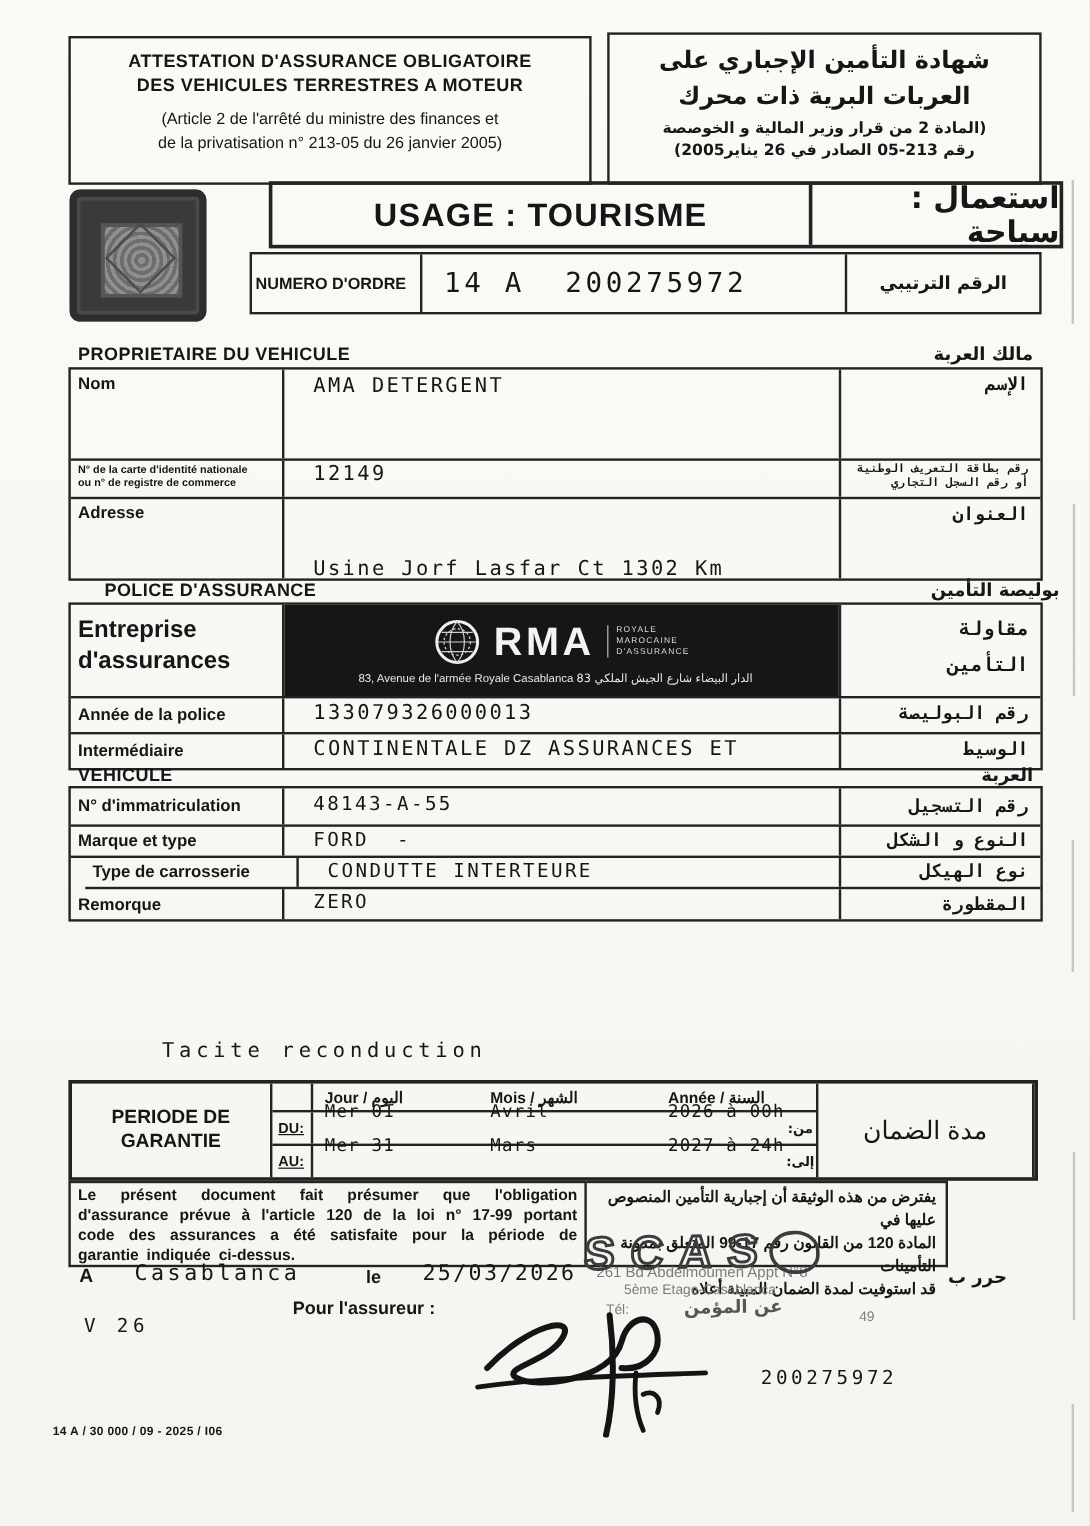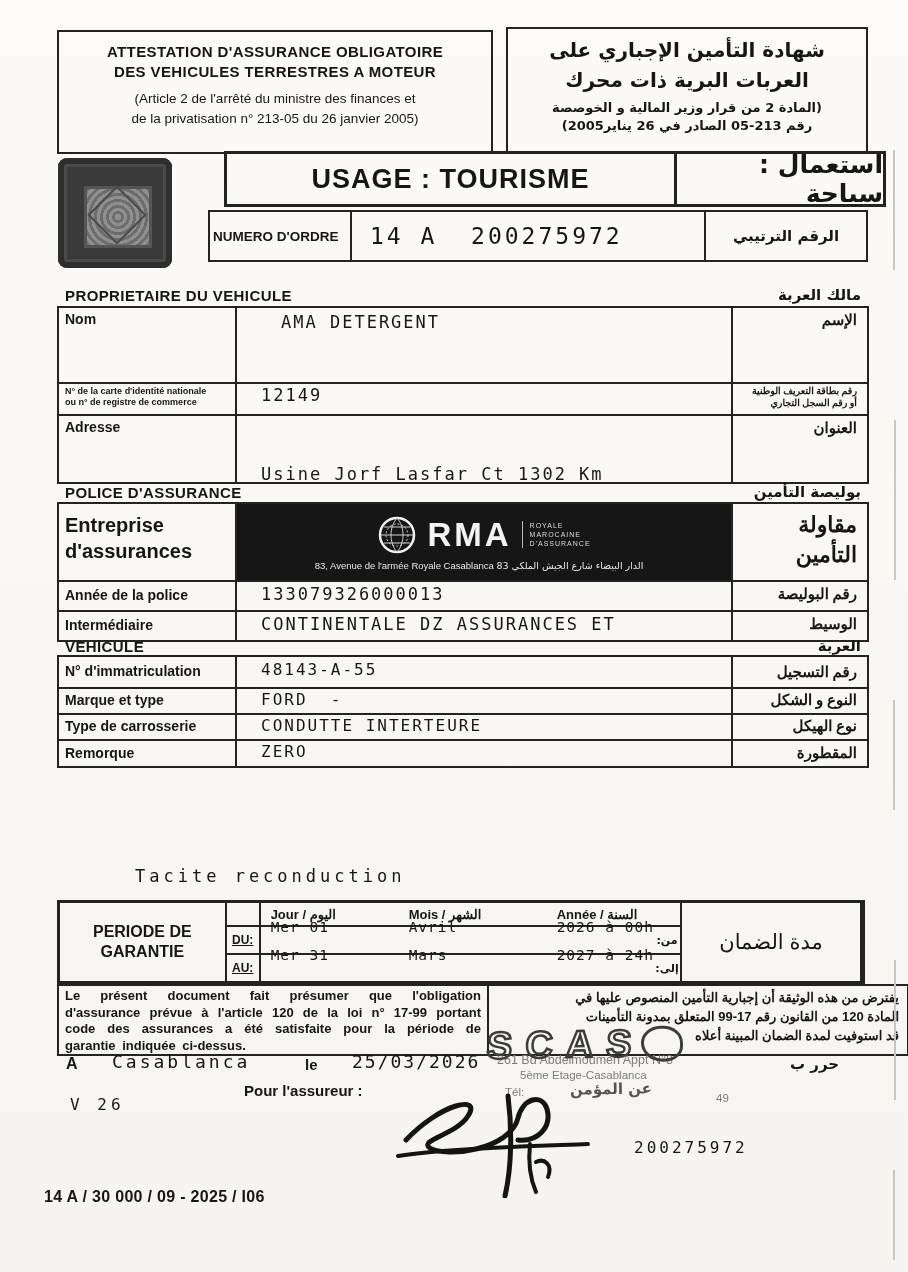--- a/index.html
+++ b/index.html
@@ -33,21 +33,21 @@
   
   .sect{width:808px;left:57px;display:flex;justify-content:space-between;align-items:flex-end;}
   .sect .fr{font-size:15px;font-weight:bold;letter-spacing:.4px;padding-left:8px;}
   .sect .arx{font-size:15px;font-weight:bold;padding-right:4px;}
   
   .tbl{left:57px;width:808px;border:2px solid #232323;}
   .trow{display:flex;border-bottom:2px solid #232323;}
   .trow:last-child{border-bottom:none;}
   .tlabel{width:178px;border-right:2px solid #232323;padding:3px 6px;font-weight:bold;font-size:14px;box-sizing:border-box;}
   .tval{flex:1;font-family:"DejaVu Sans Mono",monospace;font-size:17px;letter-spacing:2px;padding:3px 0 0 24px;white-space:pre;line-height:22px;}
-  .tar{width:136px;border-left:2px solid #232323;text-align:right;direction:rtl;font-weight:bold;font-size:15px;padding:3px 10px;box-sizing:border-box;font-family:Liberation Serif, serif;}
+  .tar{width:168px;border-left:2px solid #232323;text-align:right;direction:rtl;font-weight:bold;font-size:15px;padding:3px 10px;box-sizing:border-box;font-family:Liberation Mono, monospace;}
   .small2{font-size:9px;line-height:11px;font-weight:bold;display:block;}
   .smallar{font-size:9.5px;line-height:12px;font-weight:bold;display:block;}
   
   .rma{flex:1;background:#161616;color:#fff;display:flex;flex-direction:column;justify-content:center;}
   .rma-top{display:flex;align-items:center;justify-content:center;gap:10px;padding-top:4px;}
   .rma-name{font-size:33px;font-weight:bold;letter-spacing:3px;color:#f3f3f3;}
   .rma-tags{border-left:1px solid #bbb;padding-left:7px;}
   .rma-tags span{display:block;font-size:7px;letter-spacing:1px;color:#ddd;line-height:9px;}
   .rma-addr{text-align:center;font-size:9.5px;color:#e8e8e8;padding:5px 0 3px 0;}
   
@@ -61,21 +61,21 @@
   .per .cjour{width:128px;}
   .per .cmois{width:138px;}
   .per .cannee{flex:1;}
   .per .hcell{font-size:13px;font-weight:bold;padding-left:10px;display:flex;align-items:center;}
   .per .vcell{font-family:"DejaVu Sans Mono",monospace;font-size:14.5px;letter-spacing:1px;padding-left:10px;display:flex;align-items:flex-start;white-space:pre;}
   .per .vshift{position:relative;top:-8px;}
   .per .arpre{width:26px;display:flex;align-items:center;justify-content:center;font-size:11px;font-weight:bold;direction:rtl;}
   .per .right{width:186px;border-right:2px solid #232323;display:flex;align-items:center;justify-content:center;font-size:21px;font-weight:normal;direction:rtl;border-left:2px solid #232323;}
   
   .legal-fr{left:57px;top:984px;width:432px;height:72px;border:2px solid #232323;box-sizing:border-box;padding:2px 6px;font-size:13px;font-weight:bold;line-height:16.5px;text-align:justify;word-spacing:3px;}
-  .legal-ar{left:489px;top:984px;width:420px;height:72px;border:2px solid #232323;border-left:none;box-sizing:border-box;padding:2px 8px;font-size:13px;font-weight:bold;line-height:19px;direction:rtl;text-align:right;}
+  .legal-ar{left:489px;top:984px;width:301px;height:72px;border:2px solid #232323;border-left:none;box-sizing:border-box;padding:2px 8px;font-size:13px;font-weight:bold;line-height:19px;direction:rtl;text-align:right;}
   
   .scas{left:487px;top:1023px;display:flex;align-items:center;transform:rotate(-1deg);z-index:5;}
   .scas .letters{font-size:38px;font-weight:bold;letter-spacing:13px;color:transparent;-webkit-text-stroke:2.5px #3c3c3c;font-family:"Liberation Sans",sans-serif;transform:skewX(-4deg);}
   .scas .ring{width:36px;height:30px;border:3px solid #3c3c3c;border-radius:50% 50% 45% 55%;margin-left:-4px;}
   .faint{color:#7c7c7c;}
   .scanmark{background:#c7c6c0;width:2px;}
 </style>
 </head>
 <body>
 
@@ -109,21 +109,21 @@
     <div class="lab">NUMERO D'ORDRE</div>
     <div class="val mono">14 A  200275972</div>
     <div class="arc ar">الرقم الترتيبي</div>
   </div>
 
   <div class="abs sect" style="top:286px;">
     <span class="fr">PROPRIETAIRE DU VEHICULE</span>
     <span class="arx ar">مالك العربة</span>
   </div>
   <div class="abs tbl" style="top:306px;">
-    <div class="trow" style="height:74px;gap:20px;">
+    <div class="trow" style="height:74px;">
       <div class="tlabel">Nom</div>
       <div class="tval">AMA DETERGENT</div>
       <div class="tar">الإسم</div>
     </div>
     <div class="trow" style="height:30px;">
       <div class="tlabel" style="padding-top:2px;">
         <span class="small2">N° de la carte d'identité nationale</span>
         <span class="small2">ou n° de registre de commerce</span>
       </div>
       <div class="tval" style="padding-top:0;">12149</div>
@@ -135,21 +135,21 @@
     <div class="trow" style="height:66px;">
       <div class="tlabel">Adresse</div>
       <div class="tval">
         <span style="display:block;">Usine Jorf Lasfar Ct 1302 Km</span>
         <span style="display:block;">1 Jorf Lasfer EL JADIDA</span>
       </div>
       <div class="tar">العنوان</div>
     </div>
   </div>
 
-  <div class="abs sect" style="top:483px;">
+  <div class="abs sect" style="top:483px;margin-left:22px;">
     <span class="fr">POLICE D'ASSURANCE</span>
     <span class="arx ar">بوليصة التأمين</span>
   </div>
   <div class="abs tbl" style="top:502px;">
     <div class="trow" style="height:76px;">
       <div class="tlabel" style="font-size:20px;line-height:26px;padding-top:8px;">
         <span style="display:block;">Entreprise</span>
         <span style="display:block;">d'assurances</span>
       </div>
       <div class="rma">
@@ -164,21 +164,21 @@
             <span>ROYALE</span>
             <span>MAROCAINE</span>
             <span>D'ASSURANCE</span>
           </span>
         </div>
         <div class="rma-addr">
           <span>83, Avenue de l'armée Royale  Casablanca</span>
           <span class="ar" style="margin-right:10px;">الدار البيضاء شارع الجيش الملكي 83</span>
         </div>
       </div>
-      <div class="tar" style="font-size:22px;line-height:30px;padding-top:6px;">
+      <div class="tar" style="font-size:16px;line-height:30px;padding-top:6px;">
         <span style="display:block;">مقاولة</span>
         <span style="display:block;">التأمين</span>
       </div>
     </div>
     <div class="trow" style="height:28px;">
       <div class="tlabel" style="padding-top:5px;">Année de la police</div>
       <div class="tval" style="padding-top:1px;">133079326000013</div>
       <div class="tar">رقم البوليصة</div>
     </div>
     <div class="trow" style="height:28px;">
@@ -196,21 +196,21 @@
     <div class="trow" style="height:30px;">
       <div class="tlabel" style="padding-top:6px;">N° d'immatriculation</div>
       <div class="tval" style="padding-top:2px;font-size:16px;">48143-A-55</div>
       <div class="tar" style="padding-top:6px;">رقم التسجيل</div>
     </div>
     <div class="trow" style="height:24px;">
       <div class="tlabel" style="padding-top:3px;">Marque et type</div>
       <div class="tval" style="padding-top:0;font-size:16px;">FORD  -</div>
       <div class="tar" style="padding-top:2px;">النوع و الشكل</div>
     </div>
-    <div class="trow" style="height:24px;">
+    <div class="trow" style="height:24px;margin-left:12px;">
       <div class="tlabel" style="padding-top:3px;">Type de carrosserie</div>
       <div class="tval" style="padding-top:0;font-size:16px;">CONDUTTE INTERTEURE</div>
       <div class="tar" style="padding-top:2px;">نوع الهيكل</div>
     </div>
     <div class="trow" style="height:25px;">
       <div class="tlabel" style="padding-top:4px;">Remorque</div>
       <div class="tval" style="padding-top:0;font-size:16px;">ZERO</div>
       <div class="tar" style="padding-top:3px;">المقطورة</div>
     </div>
   </div>
@@ -276,21 +276,21 @@
   <div class="abs mono" style="left:70px;top:1095px;font-size:16px;letter-spacing:4px;">V 26</div>
   <svg class="abs" style="left:388px;top:1078px;" width="210" height="120" viewBox="0 0 210 120">
     <path d="M18 62 C52 26, 94 16, 80 38 C68 57, 30 62, 42 70 C58 80, 122 72, 130 40 C135 20, 154 15, 159 31 C164 49, 150 64, 130 62" fill="none" stroke="#141414" stroke-width="5" stroke-linecap="round"></path>
     <path d="M10 78 C60 70, 150 68, 200 66" fill="none" stroke="#141414" stroke-width="4" stroke-linecap="round"></path>
     <path d="M120 18 C124 50, 124 88, 117 118" fill="none" stroke="#141414" stroke-width="5" stroke-linecap="round"></path>
     <path d="M142 66 C140 84, 142 100, 148 114" fill="none" stroke="#141414" stroke-width="4" stroke-linecap="round"></path>
     <path d="M148 84 C156 80, 165 86, 160 99" fill="none" stroke="#141414" stroke-width="4" stroke-linecap="round"></path>
   </svg>
 
   <div class="abs mono" style="left:634px;top:1138px;font-size:16px;letter-spacing:3px;">200275972</div>
-  <div class="abs bold" style="left:44px;top:1188px;font-size:16px;letter-spacing:.3px;">14 A / 30 000 / 09 - 2025 / I06</div>
+  <div class="abs bold" style="left:44px;top:1188px;font-size:10px;letter-spacing:.3px;">14 A / 30 000 / 09 - 2025 / I06</div>
 
   <div class="abs scanmark" style="left:893px;top:150px;height:120px;"></div>
   <div class="abs scanmark" style="left:894px;top:420px;height:160px;"></div>
   <div class="abs scanmark" style="left:893px;top:700px;height:110px;"></div>
   <div class="abs scanmark" style="left:894px;top:960px;height:140px;"></div>
   <div class="abs scanmark" style="left:893px;top:1170px;height:90px;"></div>
 
 </div>
 
 </body></html>

